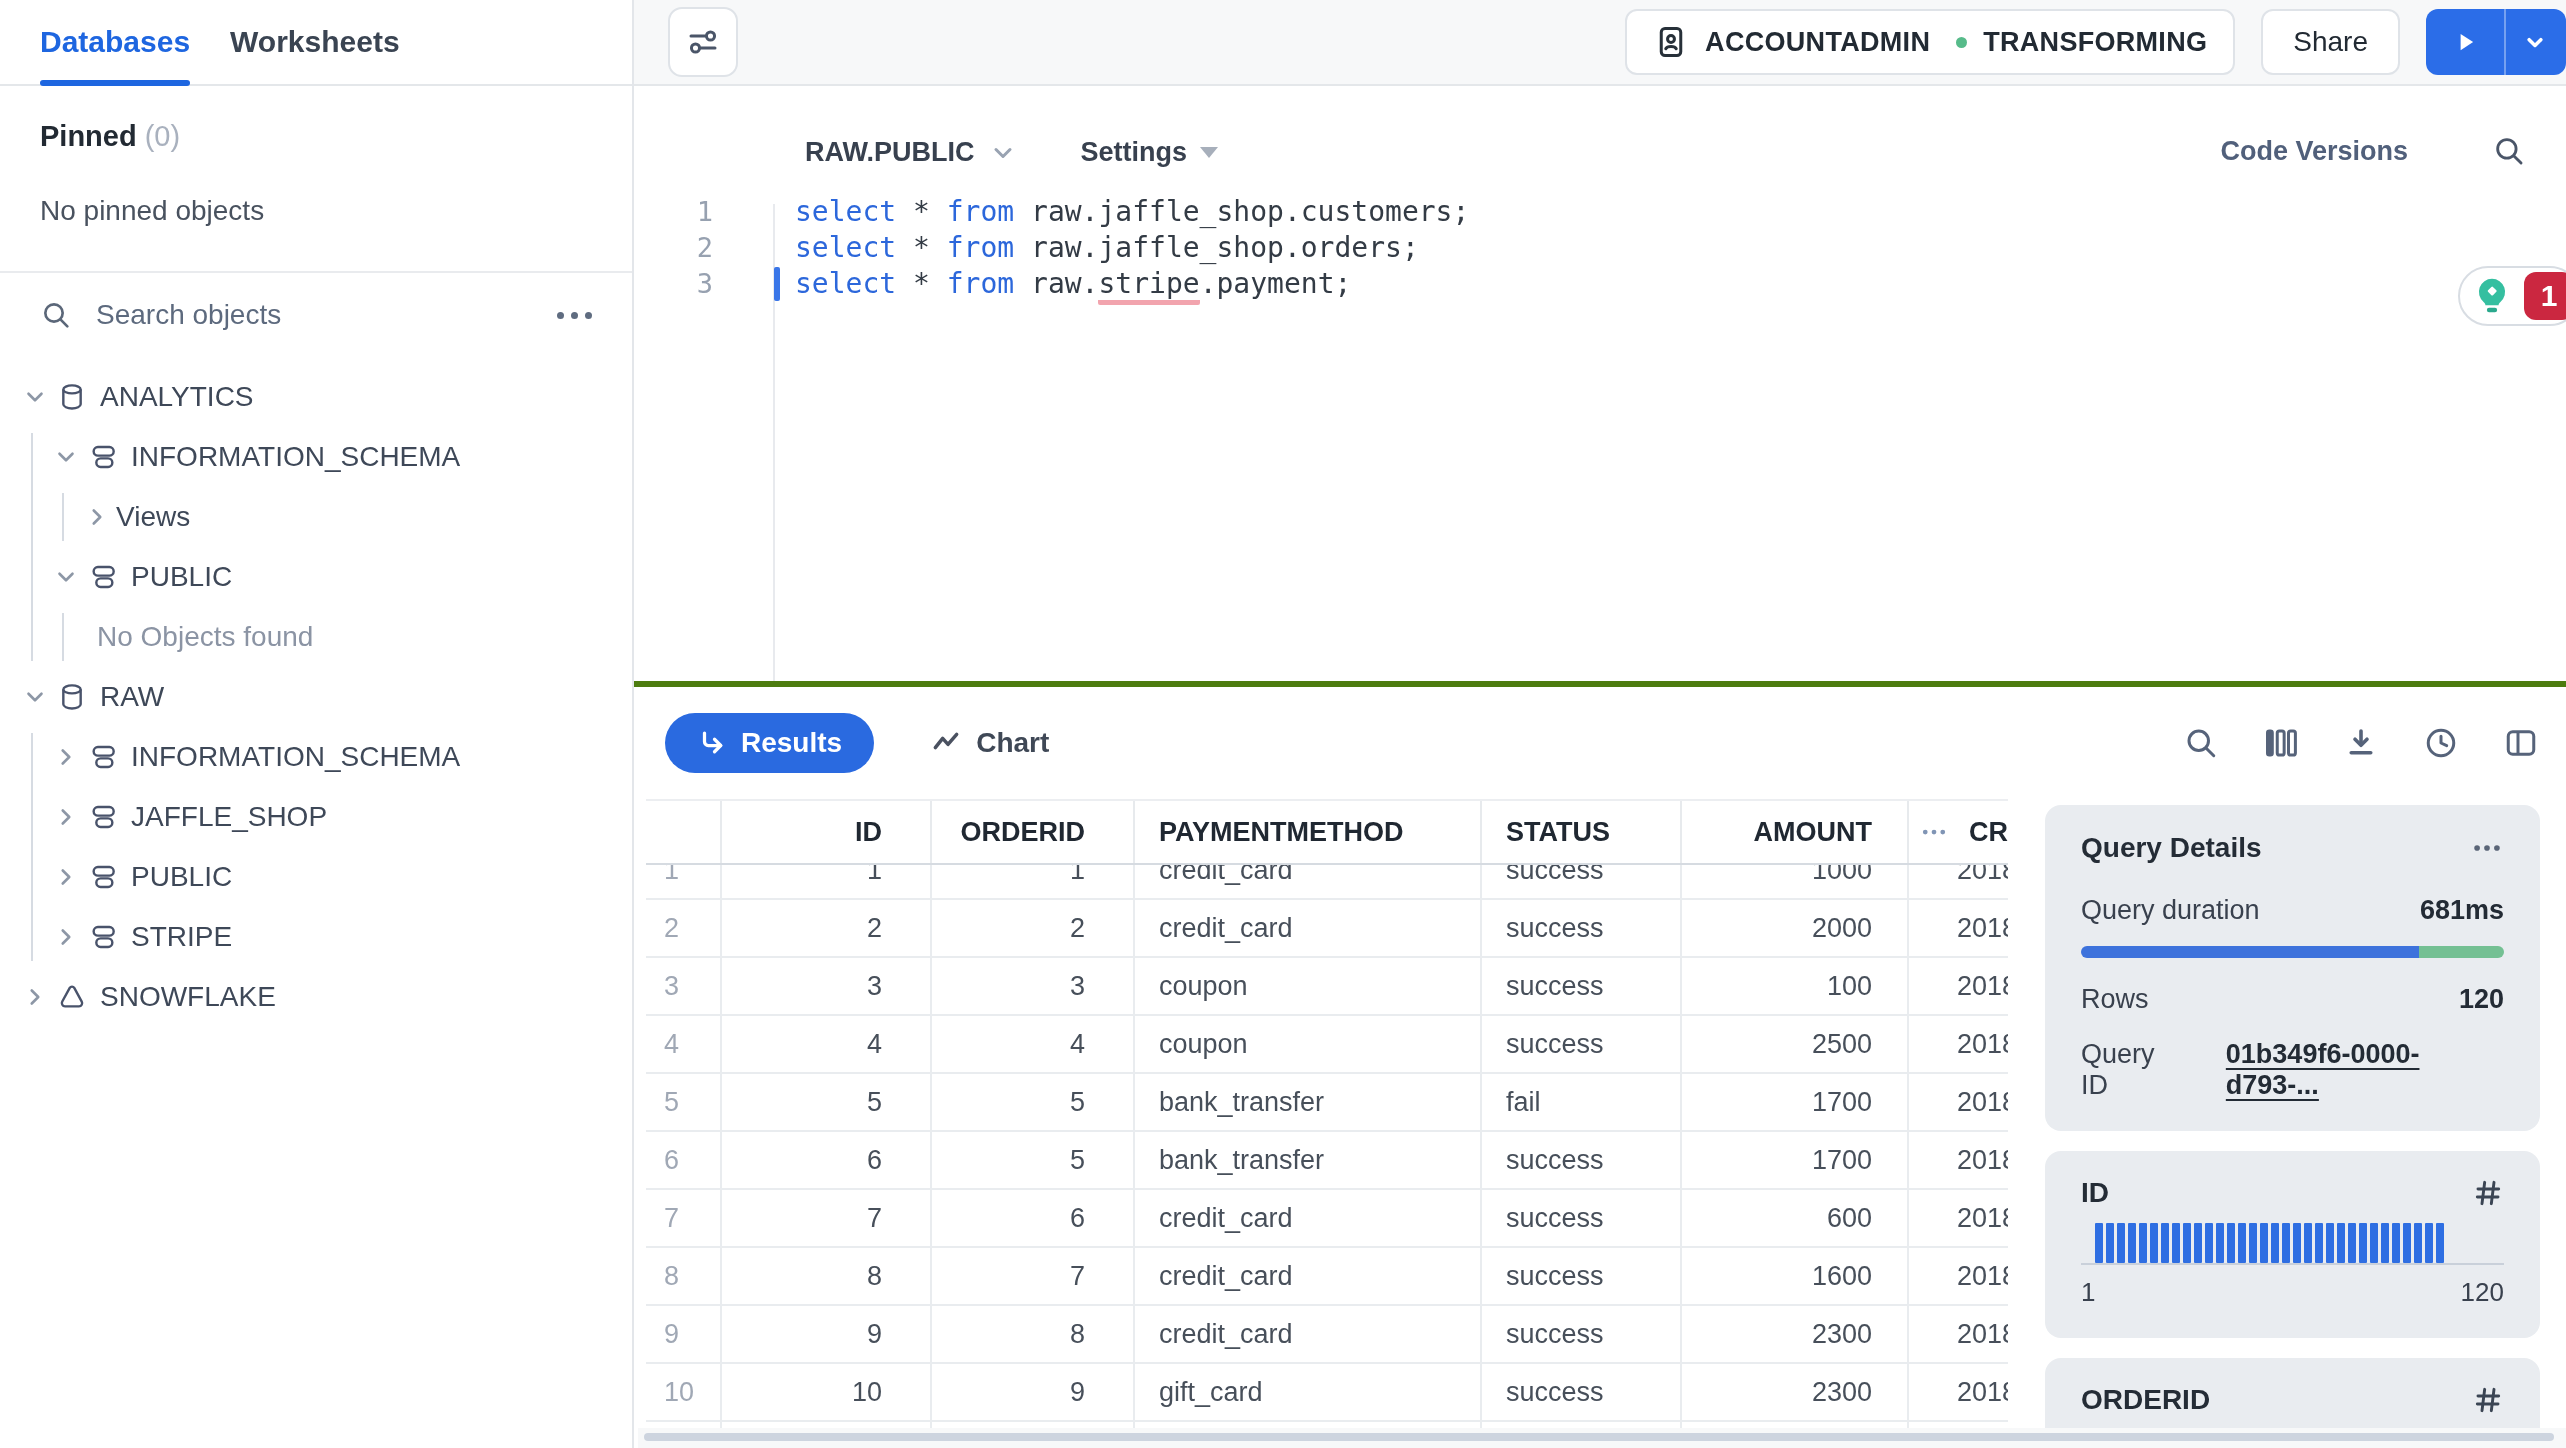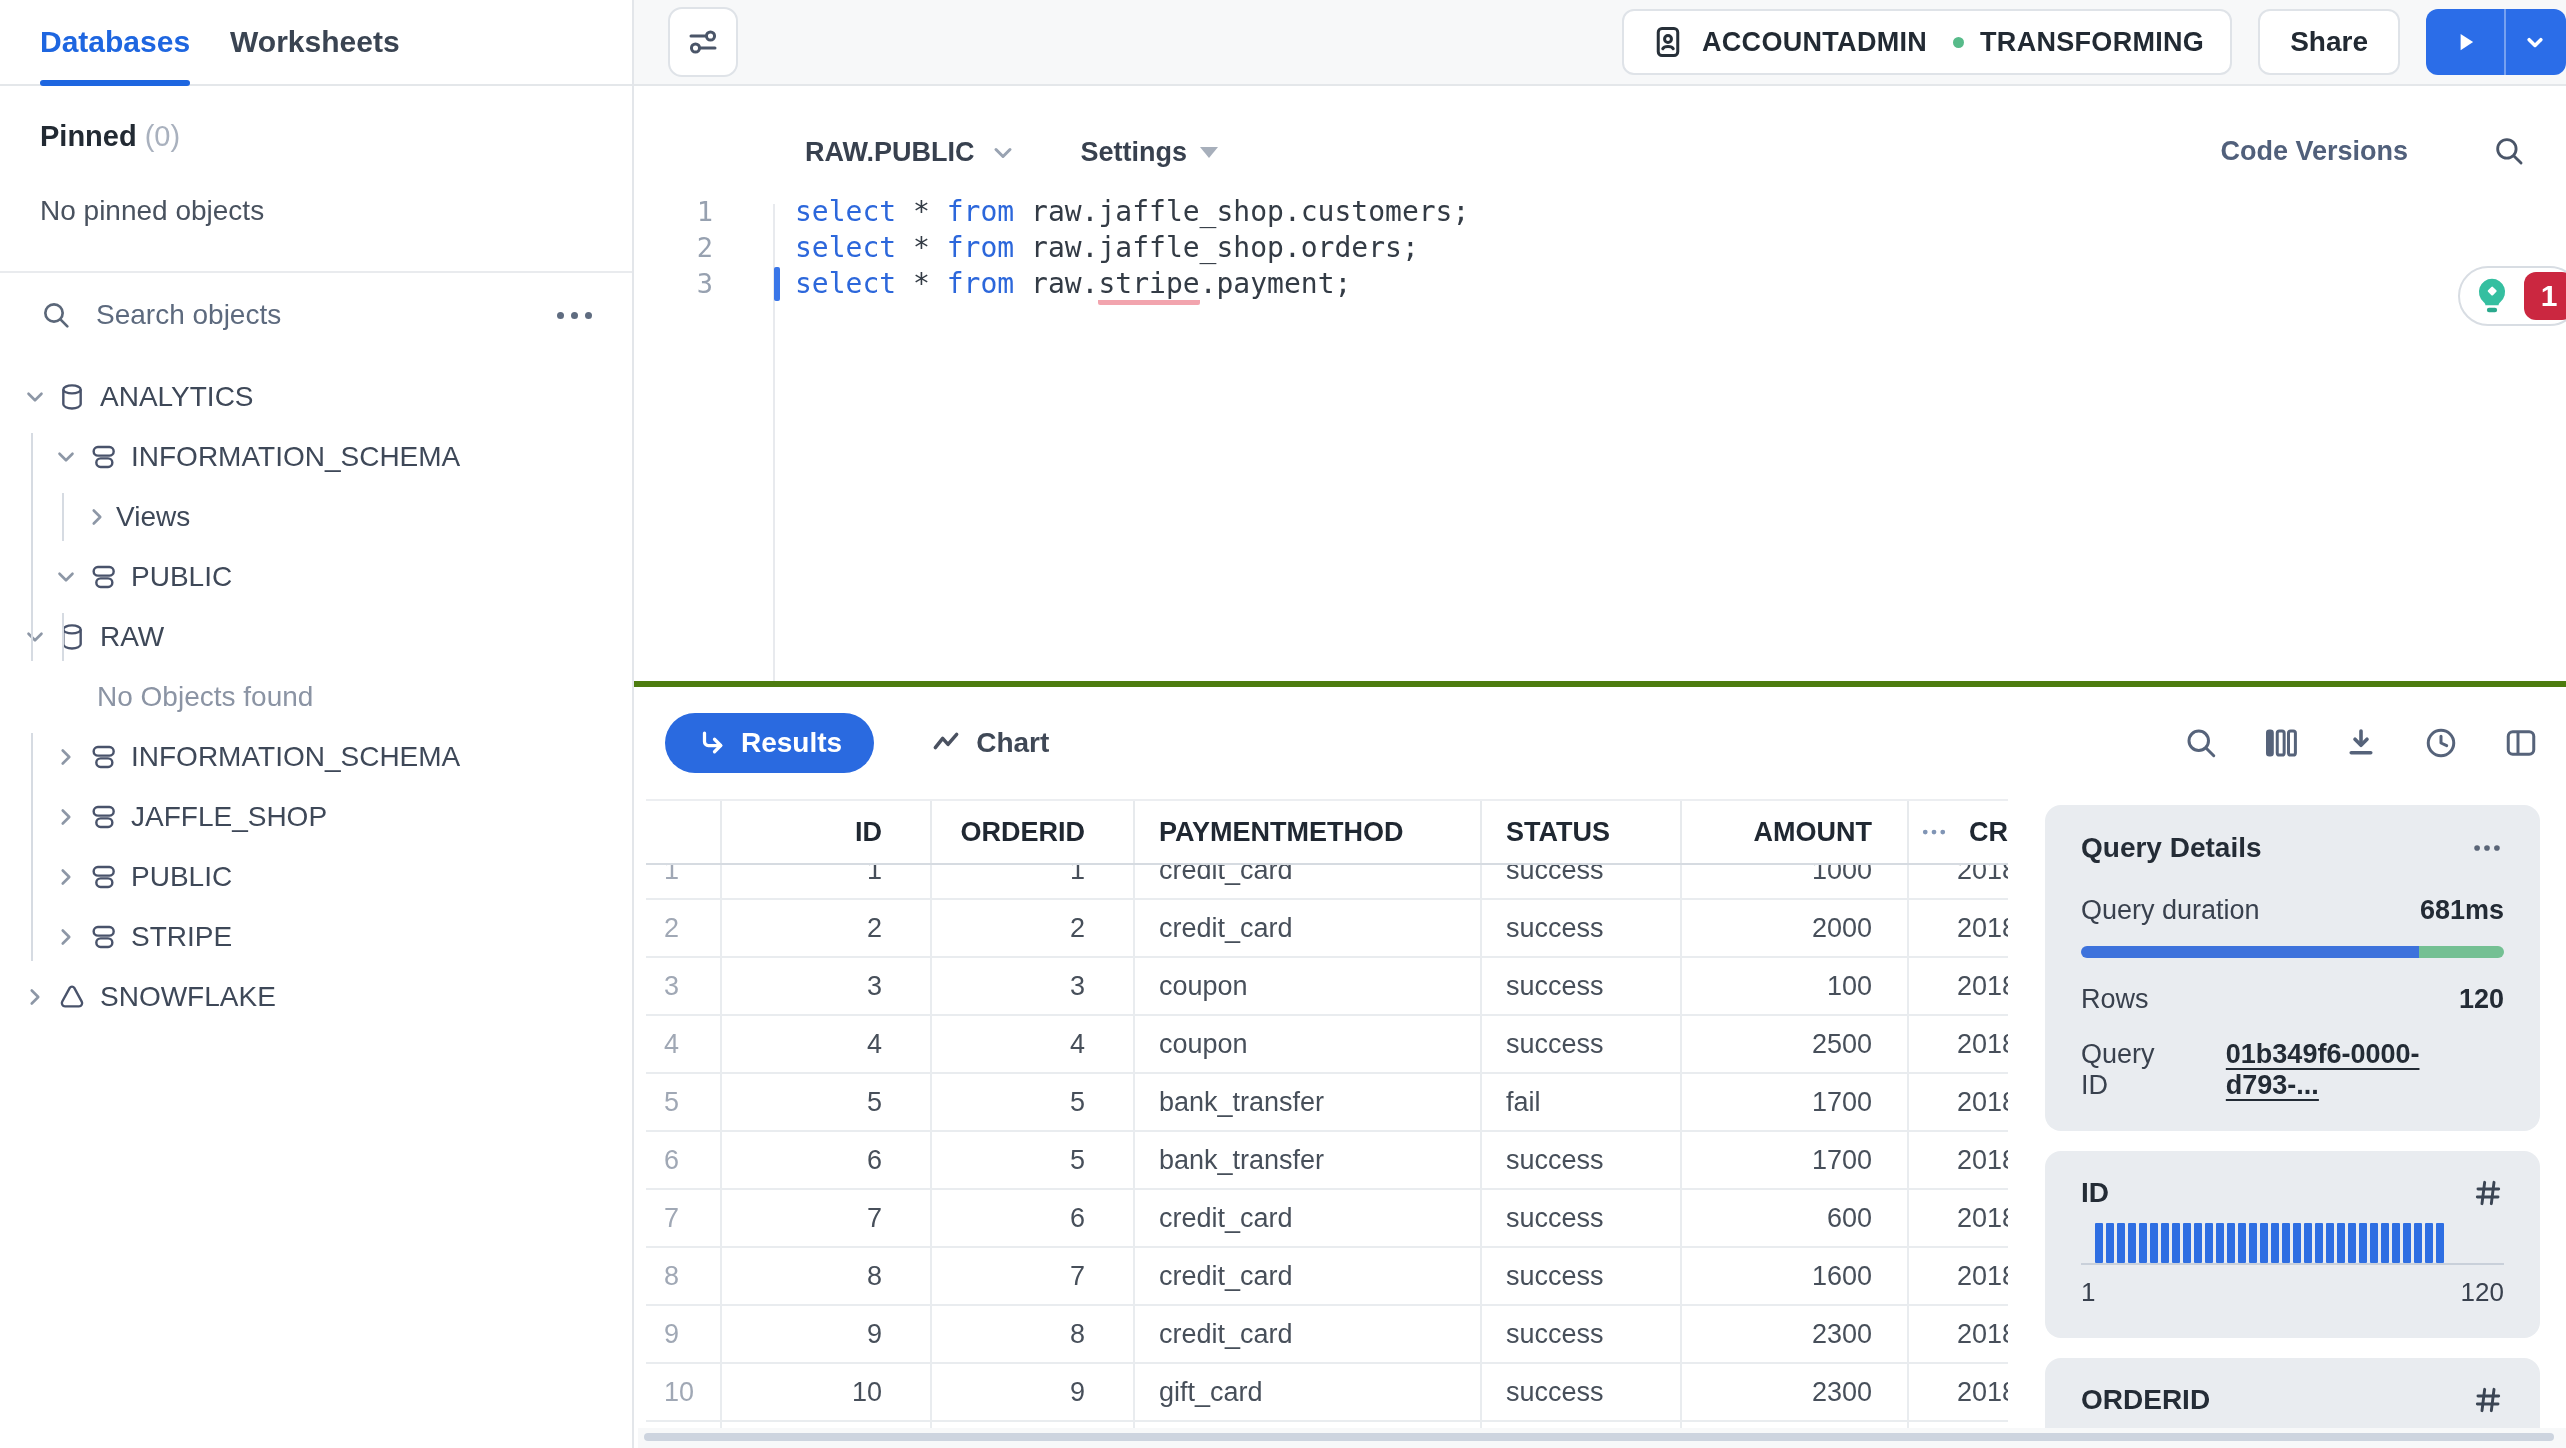--- a/index.html
+++ b/index.html
@@ -35,21 +35,21 @@
   .tree-guide { position:absolute; width:2px; background:#d6dbe2; }
 
   
   .main { flex:1; display:flex; flex-direction:column; min-width:0; }
   .topbar { height:86px; flex:none; background:#f7f8f9; border-bottom:2px solid #e4e7ea; display:flex; align-items:center; padding-left:34px; }
   .btn-sliders { width:70px; height:70px; background:#fff; border:2px solid #dfe3e8; border-radius:14px; display:flex; align-items:center; justify-content:center; cursor:pointer; }
   .top-right { margin-left:auto; display:flex; align-items:center; gap:26px; }
   .ctx-pill { height:66px; background:#fff; border:2px solid #dfe3e8; border-radius:12px; display:flex; align-items:center; padding:0 26px; gap:16px; cursor:pointer; }
   .ctx-pill .role, .ctx-pill .wh { font-size:27px; font-weight:700; color:#222a33; letter-spacing:.3px; }
   .gdot { width:11px; height:11px; border-radius:50%; background:#57bb8a; margin-left:10px; }
-  .btn-share { height:66px; background:#fff; border:2px solid #dfe3e8; border-radius:12px; padding:0 30px; font-size:28px; font-weight:700; color:#222a33; display:flex; align-items:center; cursor:pointer; }
+  .btn-share { height:66px; background:#fff; border:2px solid #dfe3e8; border-radius:12px; padding:0 30px; font-size:28px; font-weight:400; color:#222a33; display:flex; align-items:center; cursor:pointer; }
   .btn-run { height:66px; width:140px; background:#2b6de8; border-radius:12px; display:flex; overflow:hidden; cursor:pointer; }
   .btn-run .seg-play { width:78px; display:flex; align-items:center; justify-content:center; }
   .btn-run .seg-dd { width:60px; display:flex; align-items:center; justify-content:center; border-left:2px solid rgba(255,255,255,.35); }
 
   
   .editor { height:595px; flex:none; background:#fff; position:relative; }
   .ctx-row { display:flex; align-items:flex-end; height:50px; margin-top:32px; padding-left:171px; }
   .ctx-db { display:flex; align-items:center; gap:14px; font-size:27px; font-weight:600; color:#38414f; cursor:pointer; }
   .ctx-settings { display:flex; align-items:center; gap:13px; margin-left:64px; font-size:27px; font-weight:600; color:#38414f; cursor:pointer; }
   .tri-down { width:0; height:0; border-left:9px solid transparent; border-right:9px solid transparent; border-top:11px solid #a7afbb; }
@@ -202,36 +202,36 @@
             </svg>
           </span>
           <span class="obj-ic">
             <svg width="32" height="32" viewBox="0 0 24 24" fill="none" stroke="#49536b" stroke-width="1.8">
               <rect x="5" y="4.5" width="15" height="6.5" rx="3.2"></rect>
               <rect x="7" y="13" width="12" height="6.5" rx="3.2"></rect>
             </svg>
           </span>
           <span class="lbl">PUBLIC</span>
         </div>
+        <div class="tree-row lvl3 muted">
+          <span class="lbl">No Objects found</span>
+        </div>
         <div class="tree-row lvl1">
           <span class="exp">
             <svg width="26" height="26" viewBox="0 0 24 24" fill="none" stroke="#8d97a6" stroke-width="2.4" stroke-linecap="round" stroke-linejoin="round">
               <polyline points="6,9 12,15 18,9"></polyline>
             </svg>
           </span>
           <span class="obj-ic">
             <svg width="32" height="32" viewBox="0 0 24 24" fill="none" stroke="#49536b" stroke-width="1.8">
               <ellipse cx="12" cy="6.3" rx="6.5" ry="3"></ellipse>
               <path d="M5.5 6.3 V17.5 c0 1.7 2.9 3.1 6.5 3.1 s6.5 -1.4 6.5 -3.1 V6.3"></path>
             </svg>
           </span>
           <span class="lbl">RAW</span>
-        </div>
-        <div class="tree-row lvl3 muted">
-          <span class="lbl">No Objects found</span>
         </div>
         <div class="tree-row lvl2">
           <span class="exp">
             <svg width="26" height="26" viewBox="0 0 24 24" fill="none" stroke="#8d97a6" stroke-width="2.4" stroke-linecap="round" stroke-linejoin="round">
               <polyline points="9,6 15,12 9,18"></polyline>
             </svg>
           </span>
           <span class="obj-ic">
             <svg width="32" height="32" viewBox="0 0 24 24" fill="none" stroke="#49536b" stroke-width="1.8">
               <rect x="5" y="4.5" width="15" height="6.5" rx="3.2"></rect>

